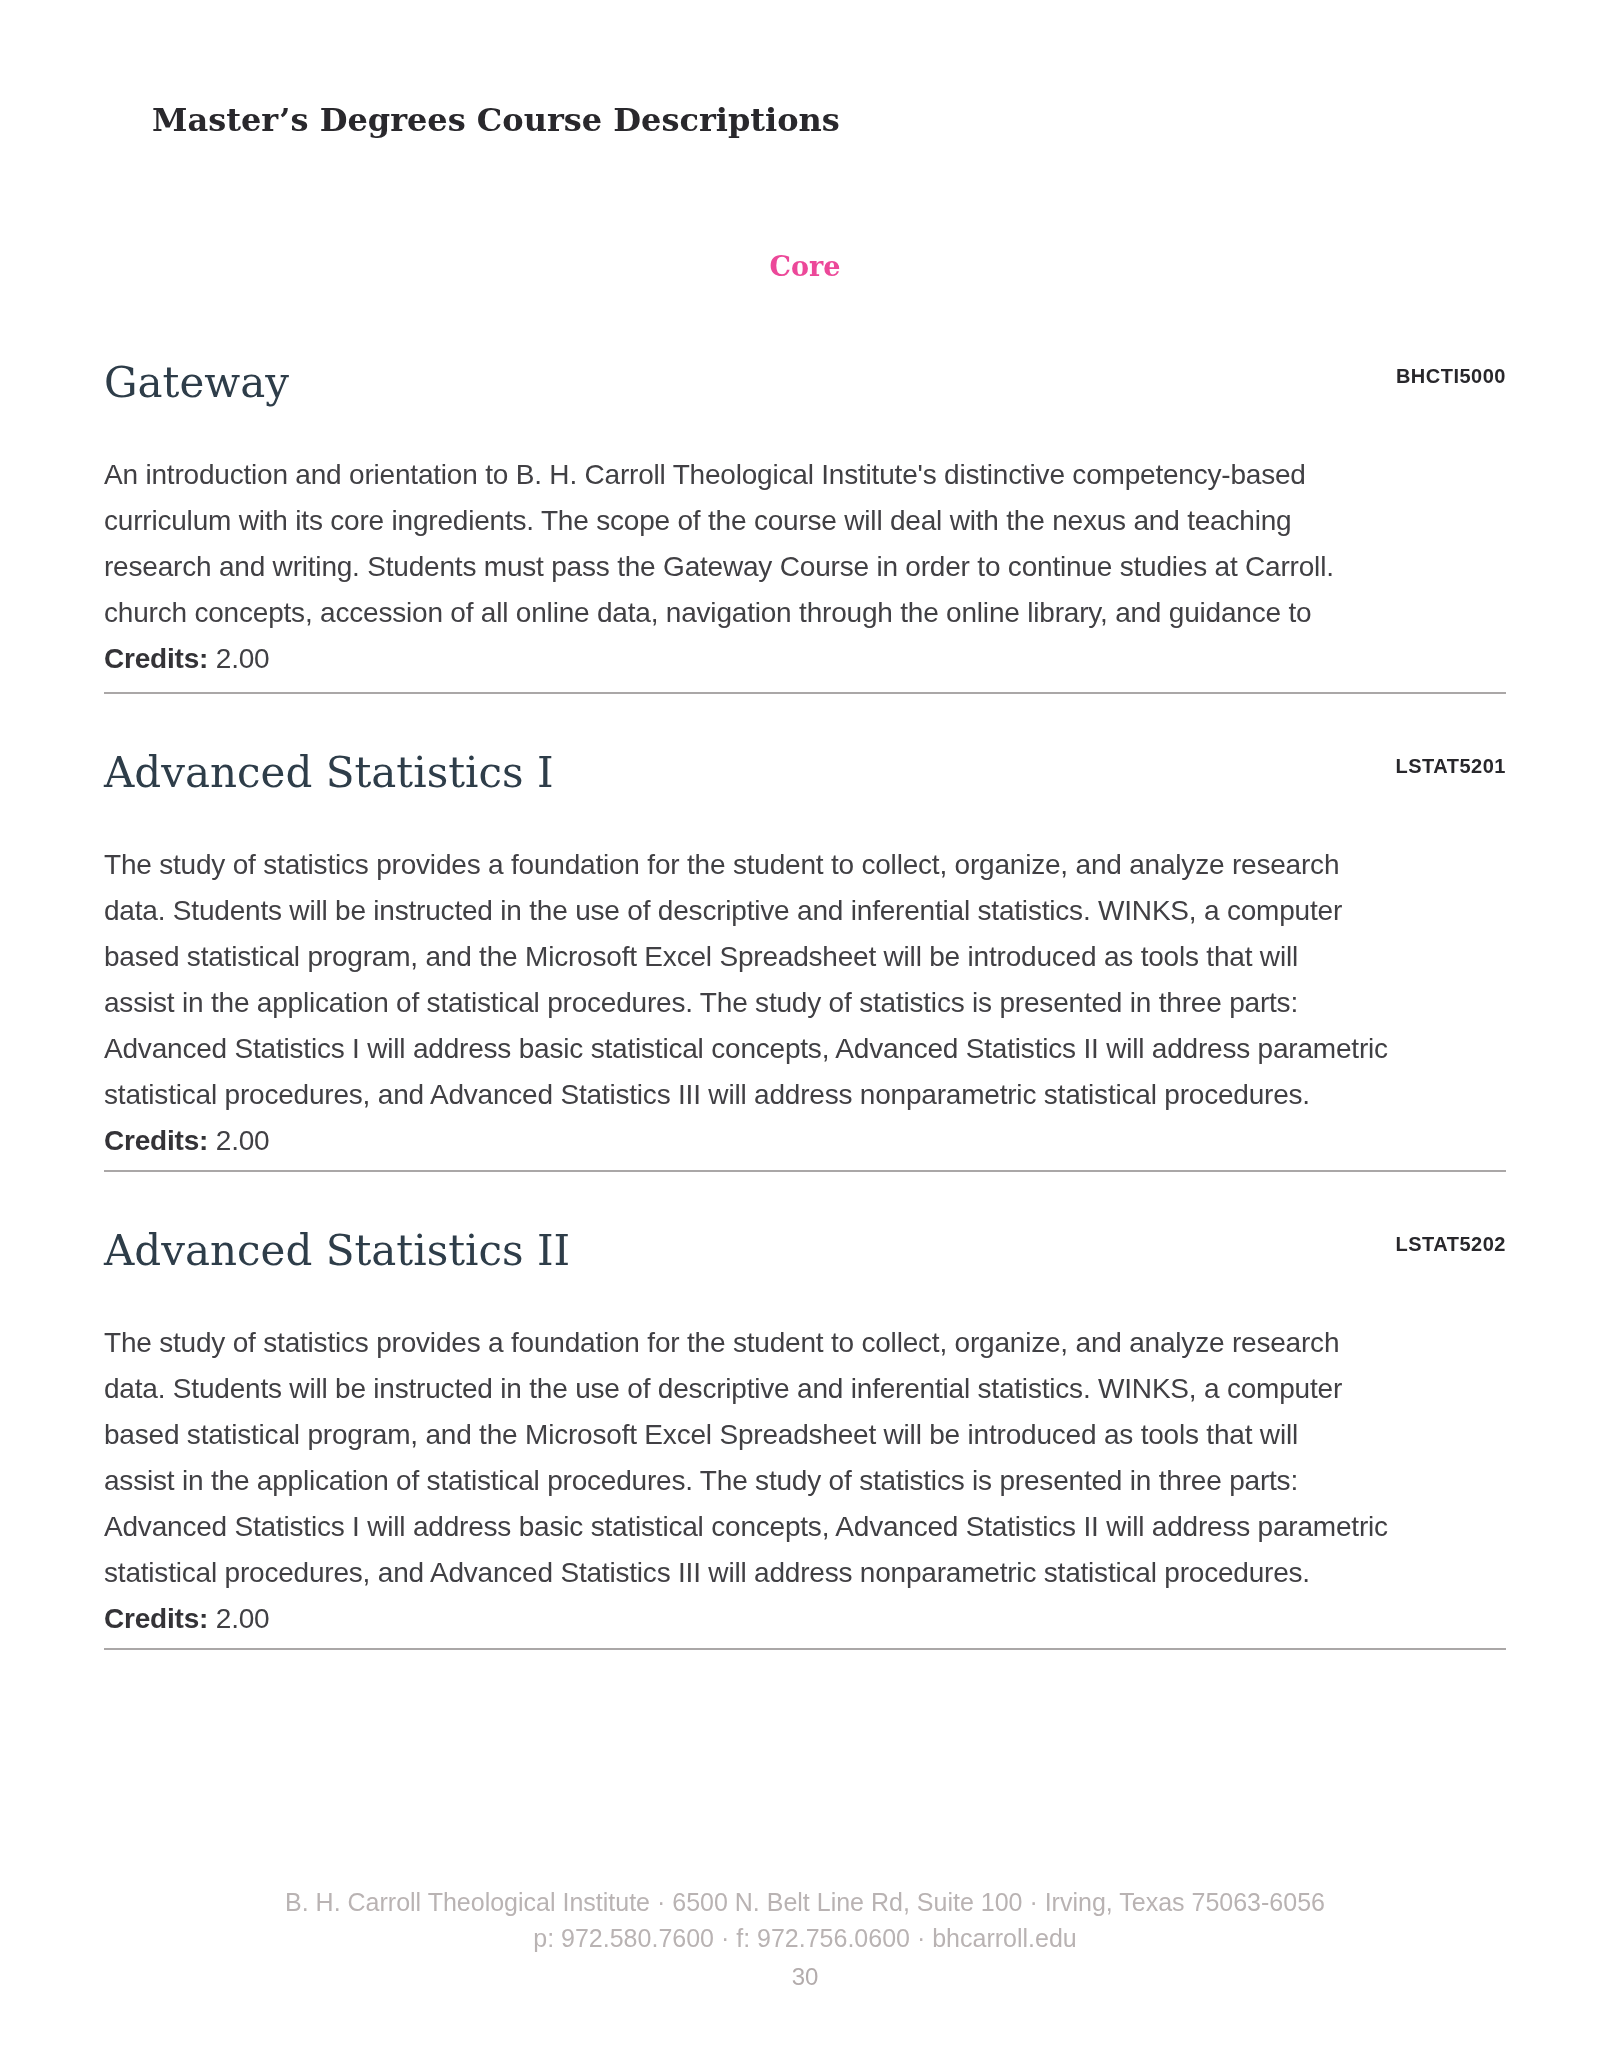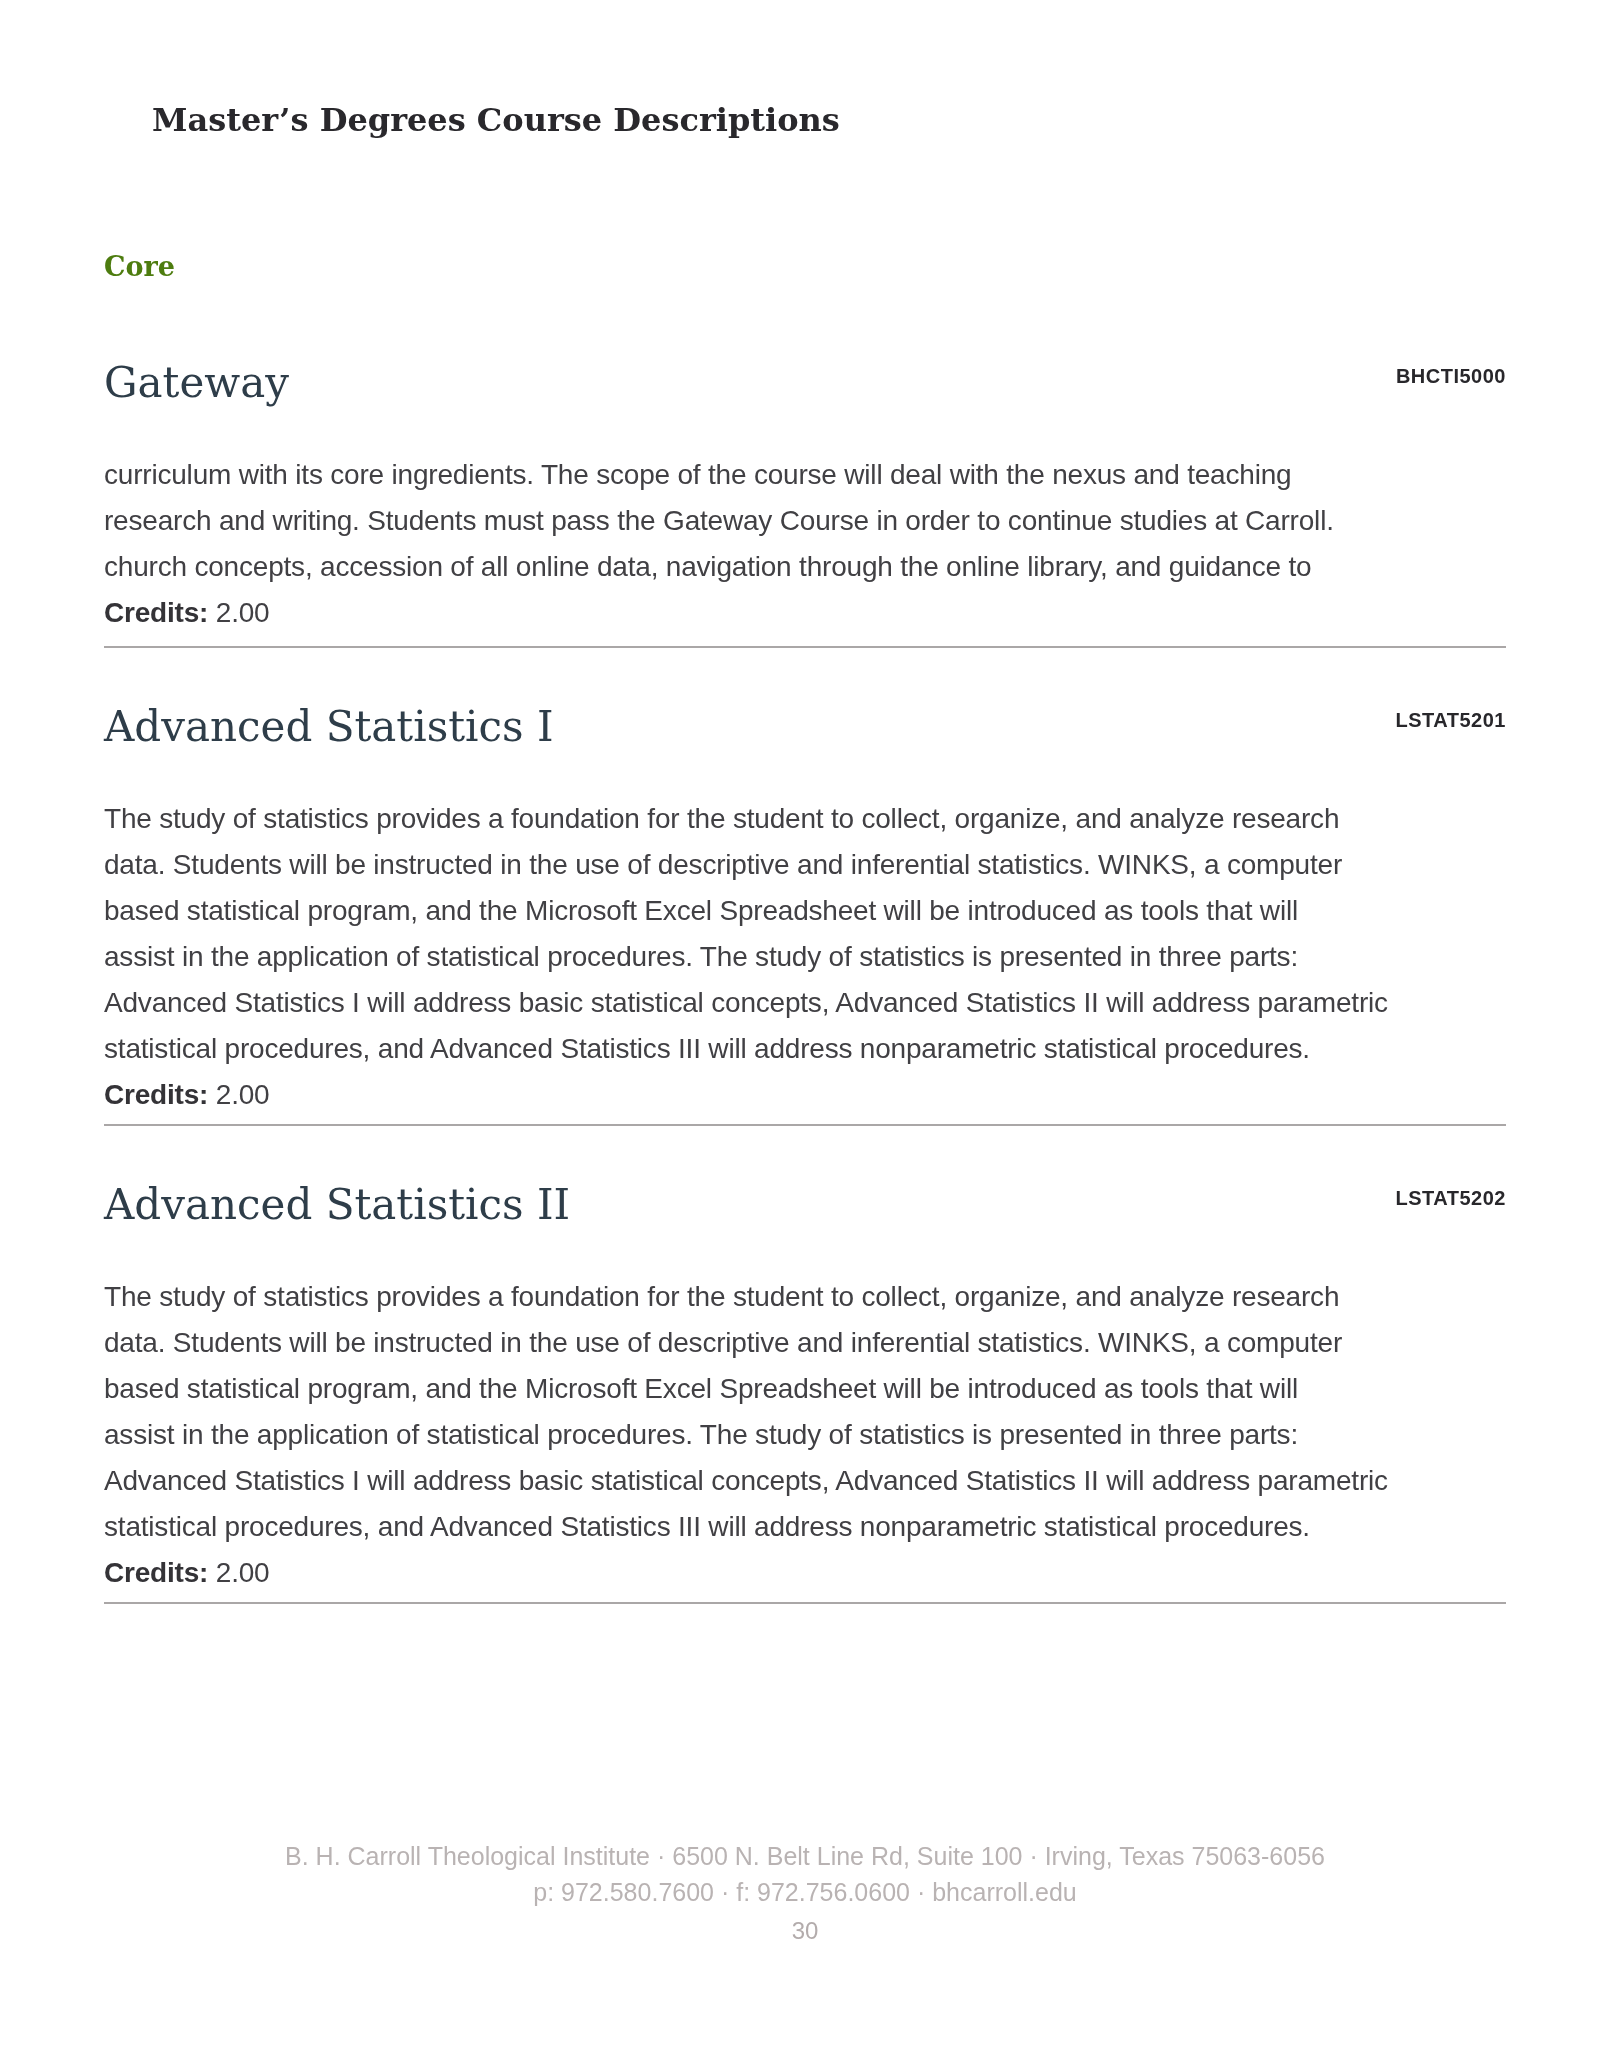--- a/index.html
+++ b/index.html
@@ -30,21 +30,22 @@
     color: #29282c;
     letter-spacing: 0px;
     margin-left: 48px;
   }
   .core-label {
     margin-top: 110px;
     font-family: "DejaVu Serif", "Liberation Serif", serif;
     font-weight: bold;
     font-size: 27px;
     line-height: 34px;
-    color: #4d7c0f;
+    color: #ec4899;
+    text-align: center;
   }
   .course-header {
     display: flex;
     justify-content: space-between;
     align-items: flex-start;
   }
   .course-header.first { margin-top: 72px; }
   .course-header.later { margin-top: 52px; }
   .course-name {
     font-family: "DejaVu Serif", "Liberation Serif", serif;
@@ -109,20 +110,21 @@
 
     <div class="doc-title">Master’s Degrees Course Descriptions</div>
 
     <div class="core-label">Core</div>
 
     <div class="course-header first">
       <div class="course-name">Gateway</div>
       <div class="course-code">BHCTI5000</div>
     </div>
     <div class="course-desc">
+      <div class="desc-line">An introduction and orientation to B. H. Carroll Theological Institute's distinctive competency-based</div>
       <div class="desc-line">curriculum with its core ingredients. The scope of the course will deal with the nexus and teaching</div>
       <div class="desc-line">research and writing. Students must pass the Gateway Course in order to continue studies at Carroll.</div>
       <div class="desc-line">church concepts, accession of all online data, navigation through the online library, and guidance to</div>
       <div class="credits-line"><span class="credits-label">Credits:</span> <span>2.00</span></div>
     </div>
     <div class="divider d1"></div>
 
     <div class="course-header later">
       <div class="course-name">Advanced Statistics I</div>
       <div class="course-code">LSTAT5201</div>

